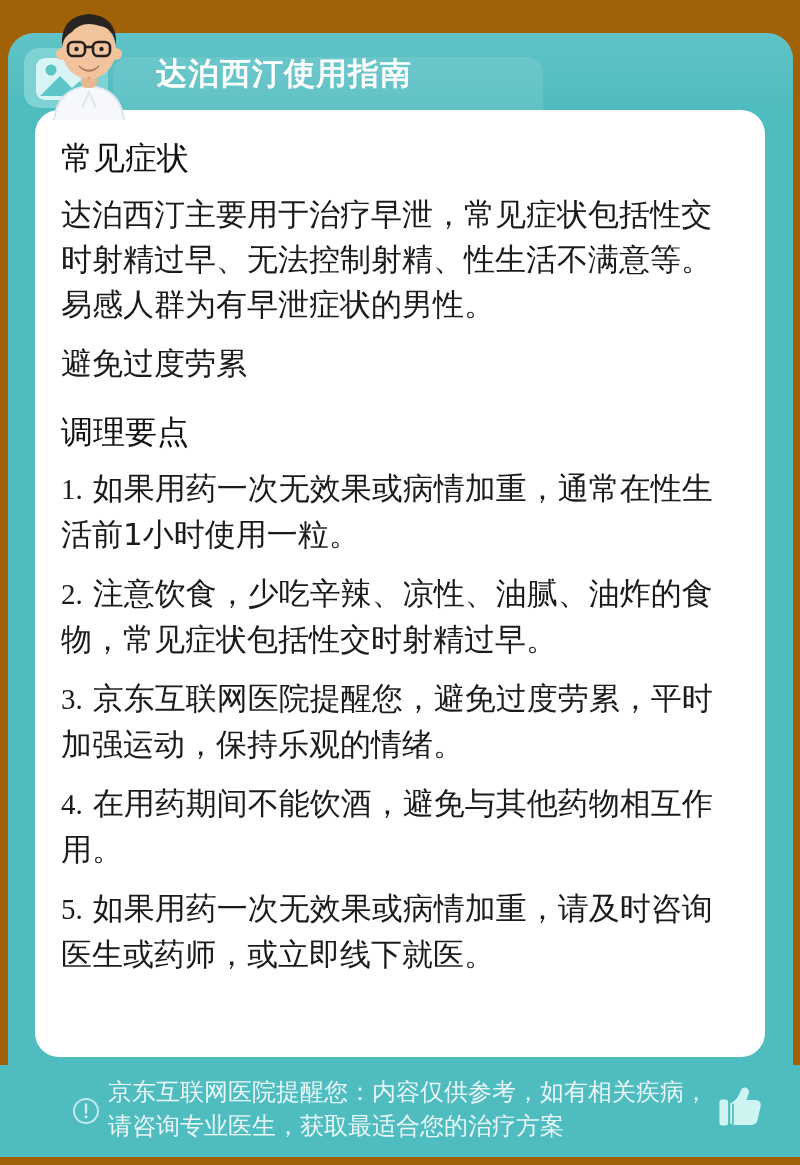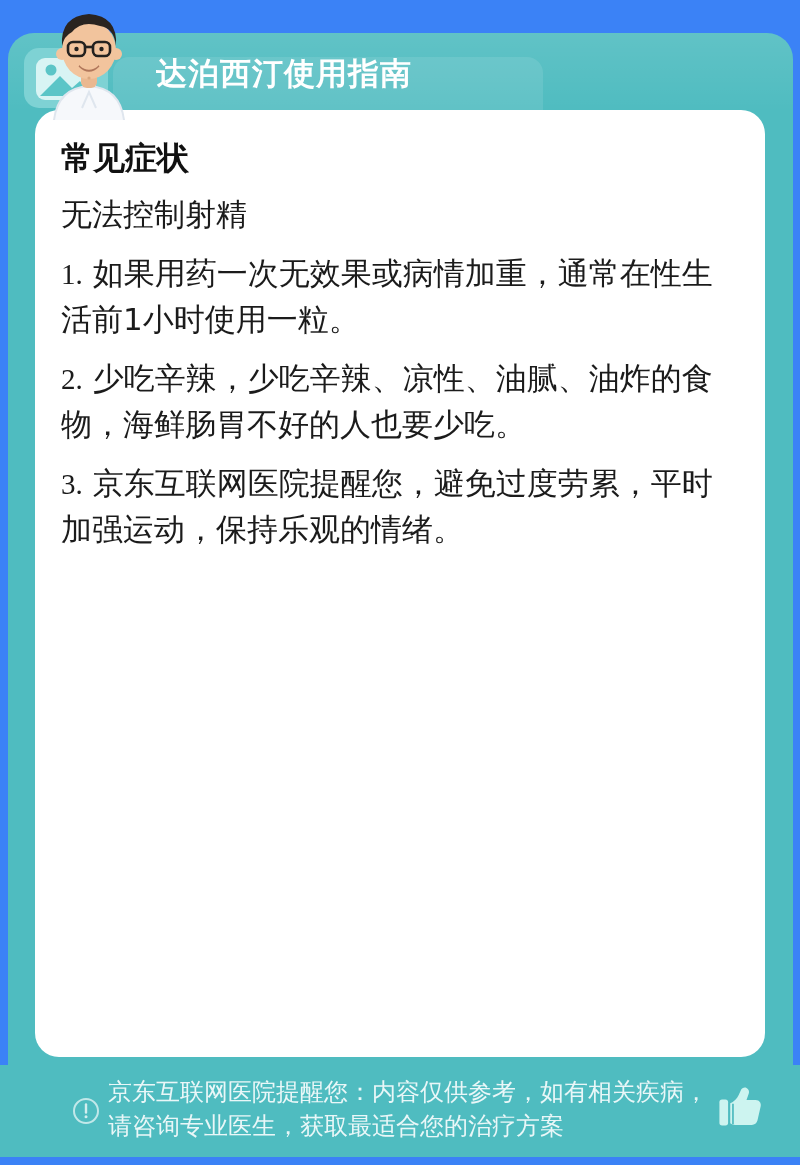--- a/index.html
+++ b/index.html
@@ -1,33 +1,33 @@
 <!DOCTYPE html>
 <html><head>
 <meta charset="utf-8">
 <style>
   html,body{margin:0;padding:0;background:#ffffff;}
   body{font-family:"DejaVu Sans","Liberation Sans",sans-serif;}
-  .stage{position:relative;width:800px;height:1165px;overflow:hidden;background:#3b82f6;}
+  .stage{position:relative;width:800px;height:1165px;overflow:hidden;background:#a16207;}
 
   
   .teal-wrap{position:absolute;left:8px;top:33px;width:785px;height:1032px;
     background:#4fbcc0;border-radius:26px 26px 0 0;}
   .header-band{position:absolute;left:0;top:0;width:100%;height:78px;
     background:linear-gradient(180deg,rgba(255,255,255,0.10),rgba(255,255,255,0));
     border-radius:26px 26px 0 0;}
   .header-deco{position:absolute;left:105px;top:24px;width:430px;height:72px;
     background:rgba(255,255,255,0.10);border-radius:16px;}
   .header-title{position:absolute;left:148px;top:20px;font-size:31px;font-weight:700;
     color:#ffffff;letter-spacing:1px;white-space:nowrap;}
 
   
   .card{position:absolute;left:27px;top:77px;width:730px;height:947px;background:#ffffff;
     border-radius:24px;box-sizing:border-box;padding:24px 26px;overflow:hidden;}
-  .card h2{font-size:32px;line-height:40px;font-weight:700;color:#111111;margin:26px 0 0;}
+  .card h2{font-size:32px;line-height:40px;font-weight:400;color:#111111;margin:26px 0 0;}
   .card h2.first{margin-top:4px;}
   .card p.body,.card .item{font-size:31px;line-height:45px;color:#1b1b1b;margin:14px 0 0;}
   .item .num{font-family:"Liberation Serif","DejaVu Serif",serif;font-size:29px;margin-right:10px;}
 
   
   .avatar{position:absolute;left:12px;top:4px;width:152px;height:116px;z-index:5;}
 
   
   .teal-footer{position:absolute;left:0;top:1065px;width:800px;height:92px;background:#4fbcc0;}
   .footer-info{position:absolute;left:72px;top:32px;width:28px;height:28px;}
@@ -41,27 +41,31 @@
 <div class="stage">
 
   <div class="teal-wrap">
     <div class="header-band">
       <div class="header-deco"></div>
       <div class="header-title">达泊西汀使用指南</div>
     </div>
 
     <div class="card">
       <h2 class="first">常见症状</h2>
+      <p class="body">达泊西汀主要用于治疗早泄，常见症状包括性交时射精过早、无法控制射精、性生活不满意等。易感人群为有早泄症状的男性。</p>
 
-      <p class="body">无法控制射精</p>
+      <p class="body">避免过度劳累</p>
 
+      <h2>调理要点</h2>
 
       <p class="item"><span class="num">1.</span><span>如果用药一次无效果或病情加重，通常在性生活前1小时使用一粒。</span></p>
-      <p class="item"><span class="num">2.</span><span>少吃辛辣，少吃辛辣、凉性、油腻、油炸的食物，海鲜肠胃不好的人也要少吃。</span></p>
+      <p class="item"><span class="num">2.</span><span>注意饮食，少吃辛辣、凉性、油腻、油炸的食物，常见症状包括性交时射精过早。</span></p>
       <p class="item"><span class="num">3.</span><span>京东互联网医院提醒您，避免过度劳累，平时加强运动，保持乐观的情绪。</span></p>
+      <p class="item"><span class="num">4.</span><span>在用药期间不能饮酒，避免与其他药物相互作用。</span></p>
+      <p class="item"><span class="num">5.</span><span>如果用药一次无效果或病情加重，请及时咨询医生或药师，或立即线下就医。</span></p>
     </div>
   </div>
 
   <div class="avatar">
     <svg width="152" height="116" viewBox="0 0 152 116" xmlns="http://www.w3.org/2000/svg">
 
       <g>
         <rect x="12" y="44" width="84" height="60" rx="15" fill="#7ed2d4"></rect>
         <rect x="24" y="54" width="60" height="42" rx="9" fill="#dff6f6" opacity="0.92"></rect>
         <circle cx="39" cy="66" r="5.5" fill="#5bc5c7"></circle>

